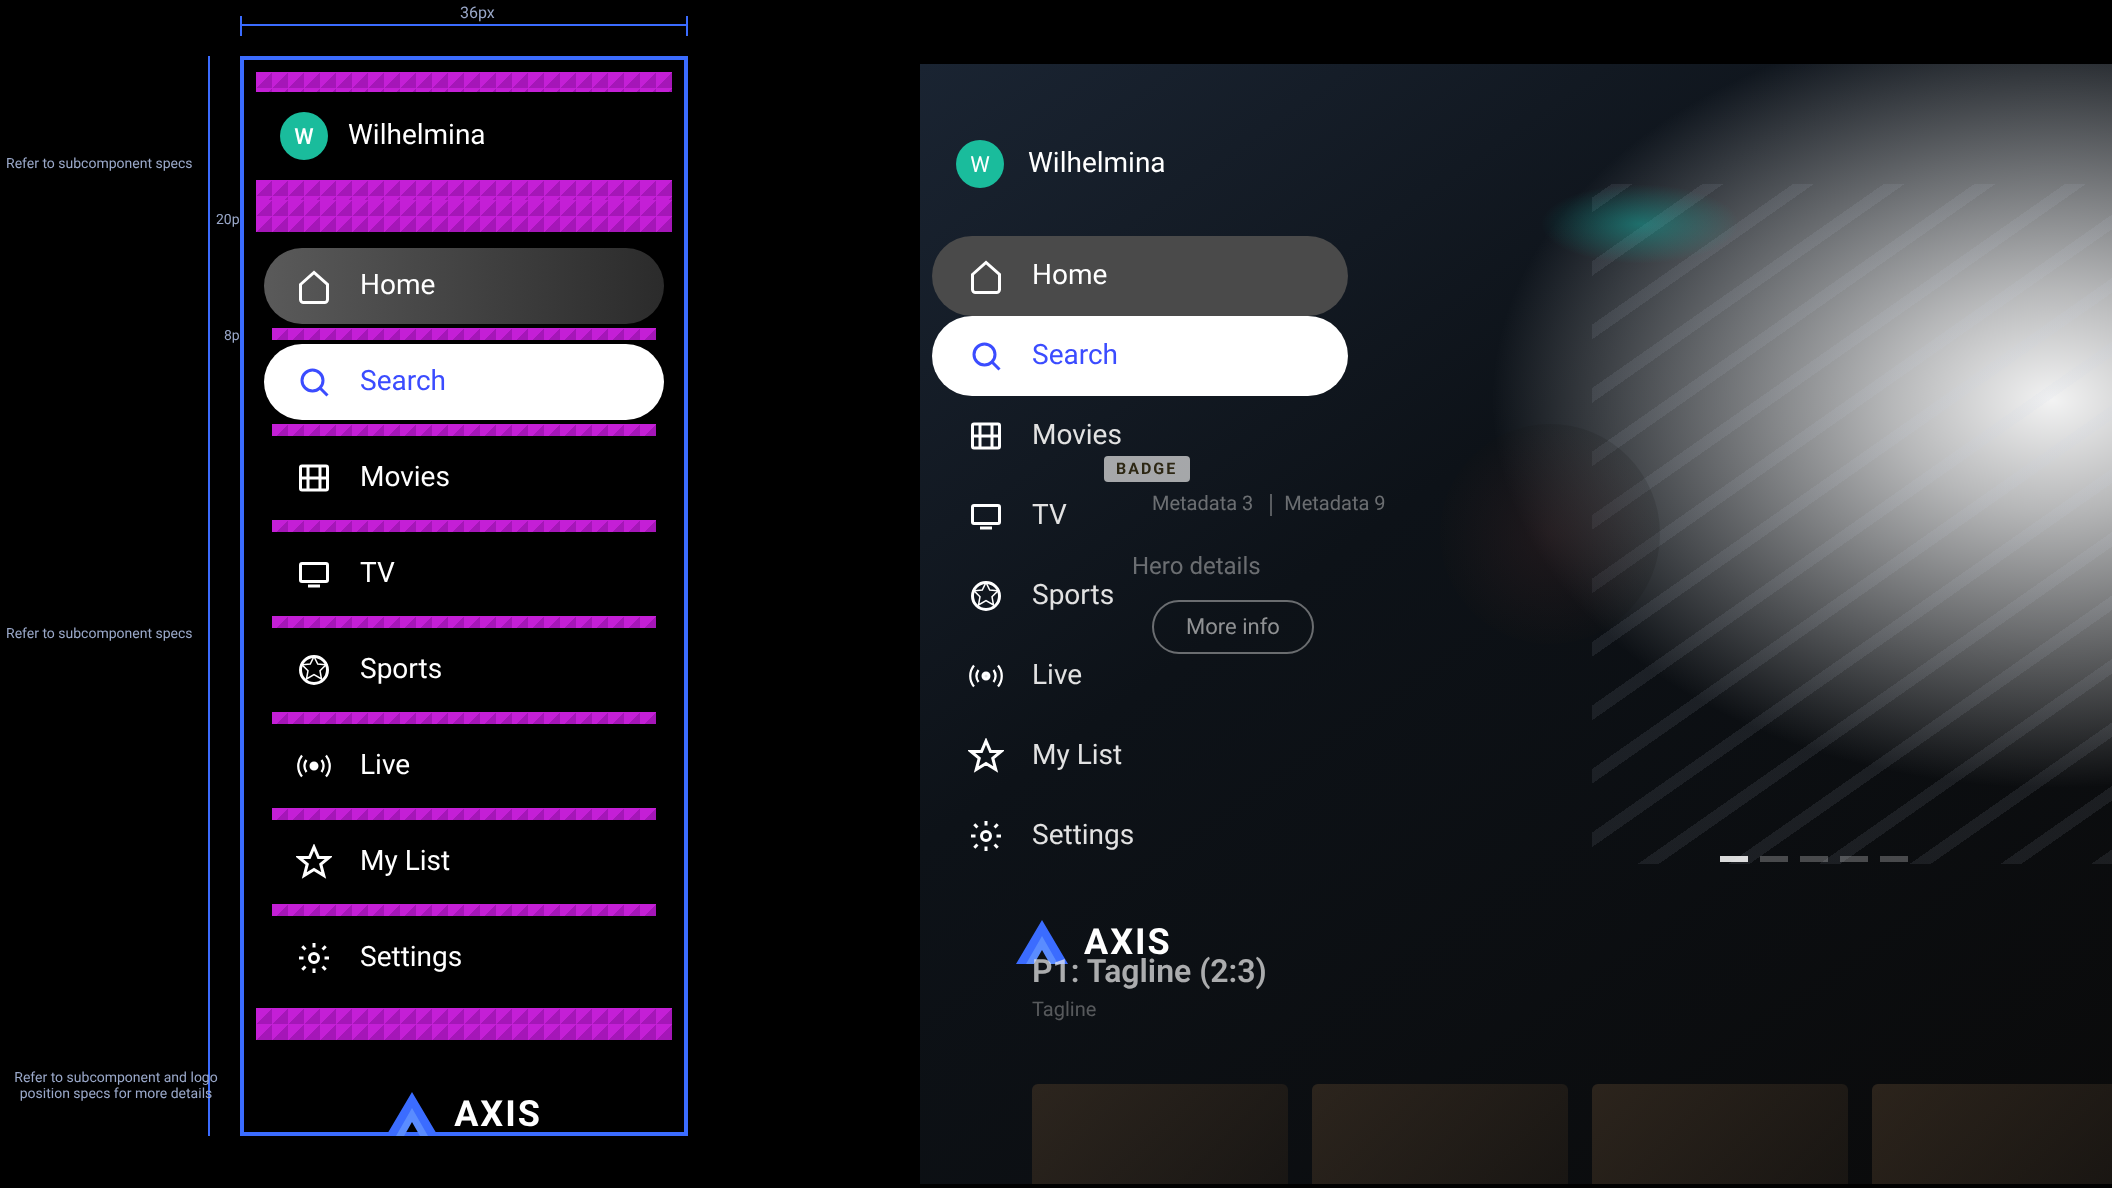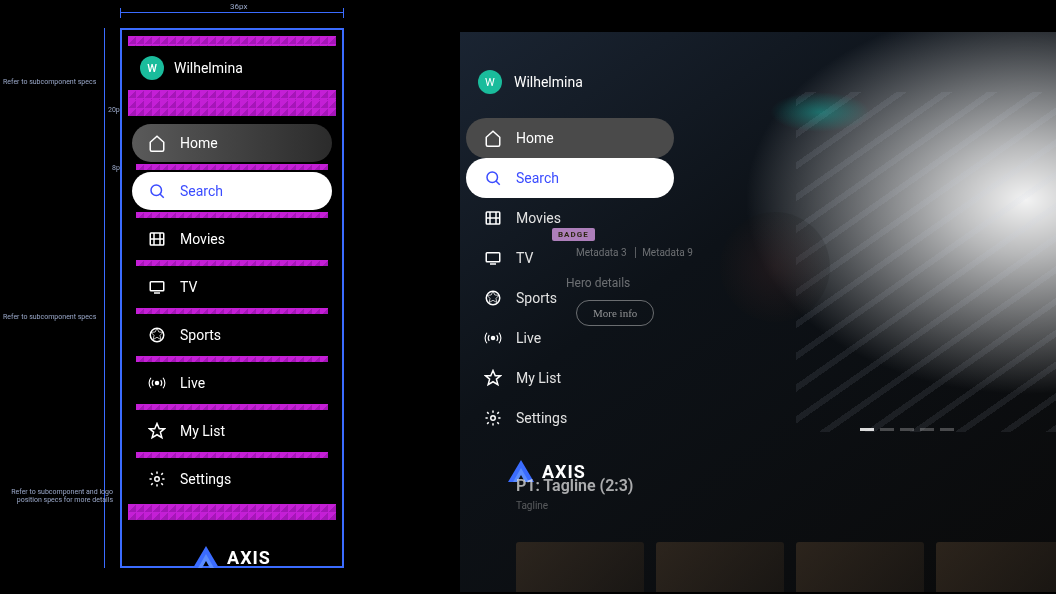--- a/index.html
+++ b/index.html
@@ -17,21 +17,21 @@
   padding: 6px;
 }
 .spec-annotation {
   position: absolute;
   color: #9aa8c9;
   font-size: 7px;
   line-height: 1.2;
 }
 .ann1 { left: 3px; top: 78px; width: 110px; text-align: left; }
 .ann2 { left: 3px; top: 313px; width: 110px; text-align: left; }
-.ann3 { left: 3px; top: 488px; width: 110px; text-align: right; }
+.ann3 { left: 3px; top: 535px; width: 110px; text-align: center; }
 .dim-top { position: absolute; top: 12px; left: 120px; width: 224px; height: 1px; border-top: 1px solid #3b6cff; }
 .dim-top::before, .dim-top::after { content: ""; position: absolute; width: 1px; height: 10px; background: #3b6cff; top: -5px; }
 .dim-top::before { left: 0; }
 .dim-top::after { right: 0; }
 .dim-top-label { position: absolute; top: 2px; left: 230px; color: #9aa8c9; font-size: 8px; text-align: center; }
 .dim-left { position: absolute; left: 104px; top: 28px; width: 1px; height: 540px; border-left: 1px solid #3b6cff; }
 .auto-label { position: absolute; font-size: 7px; color: #9aa8c9; }
 .auto-label.a1 { left: 126px; top: 36px; }
 .auto-label.a2 { left: 126px; top: 94px; }
 .px-label { position: absolute; font-size: 7px; color: #9aa8c9; }
@@ -152,21 +152,21 @@
 .live-item.search .spec-icon svg { stroke: #3b4cff; }
 .live-logo { display: flex; align-items: center; gap: 8px; padding: 22px 0 0 42px; }
 
 .hero {
   position: absolute;
   left: 56px; top: 190px;
   color: rgba(255,255,255,0.85);
 }
 .hero-badge {
   display: inline-block;
-  background: #f0abfc;
+  background: #e5e5e5;
   color: #3a2f10;
   font-size: 8px;
   font-weight: 700;
   padding: 2px 6px;
   border-radius: 2px;
   letter-spacing: 1px;
   margin-left: 36px;
   opacity: 0.7;
 }
 .hero-title {
@@ -181,21 +181,20 @@
 .hero-tagline { font-size: 12px; color: rgba(200,200,200,0.5); margin-top: 18px; margin-left: 50px; }
 .hero-btn {
   display: inline-block;
   border: 1px solid rgba(200,200,200,0.5);
   color: rgba(200,200,200,0.7);
   font-size: 11px;
   padding: 6px 16px;
   border-radius: 16px;
   margin-top: 10px;
   margin-left: 60px;
-  font-family: Liberation Serif, serif;
 }
 .hero-dots { position: absolute; left: 400px; top: 396px; display: flex; gap: 6px; }
 .hero-dots .dot { width: 14px; height: 3px; background: rgba(255,255,255,0.25); }
 .hero-dots .dot.active { background: rgba(255,255,255,0.85); }
 
 .row-title {
   position: absolute;
   left: 56px; top: 444px;
   font-size: 16px; font-weight: 600;
   color: rgba(240,240,240,0.7);

